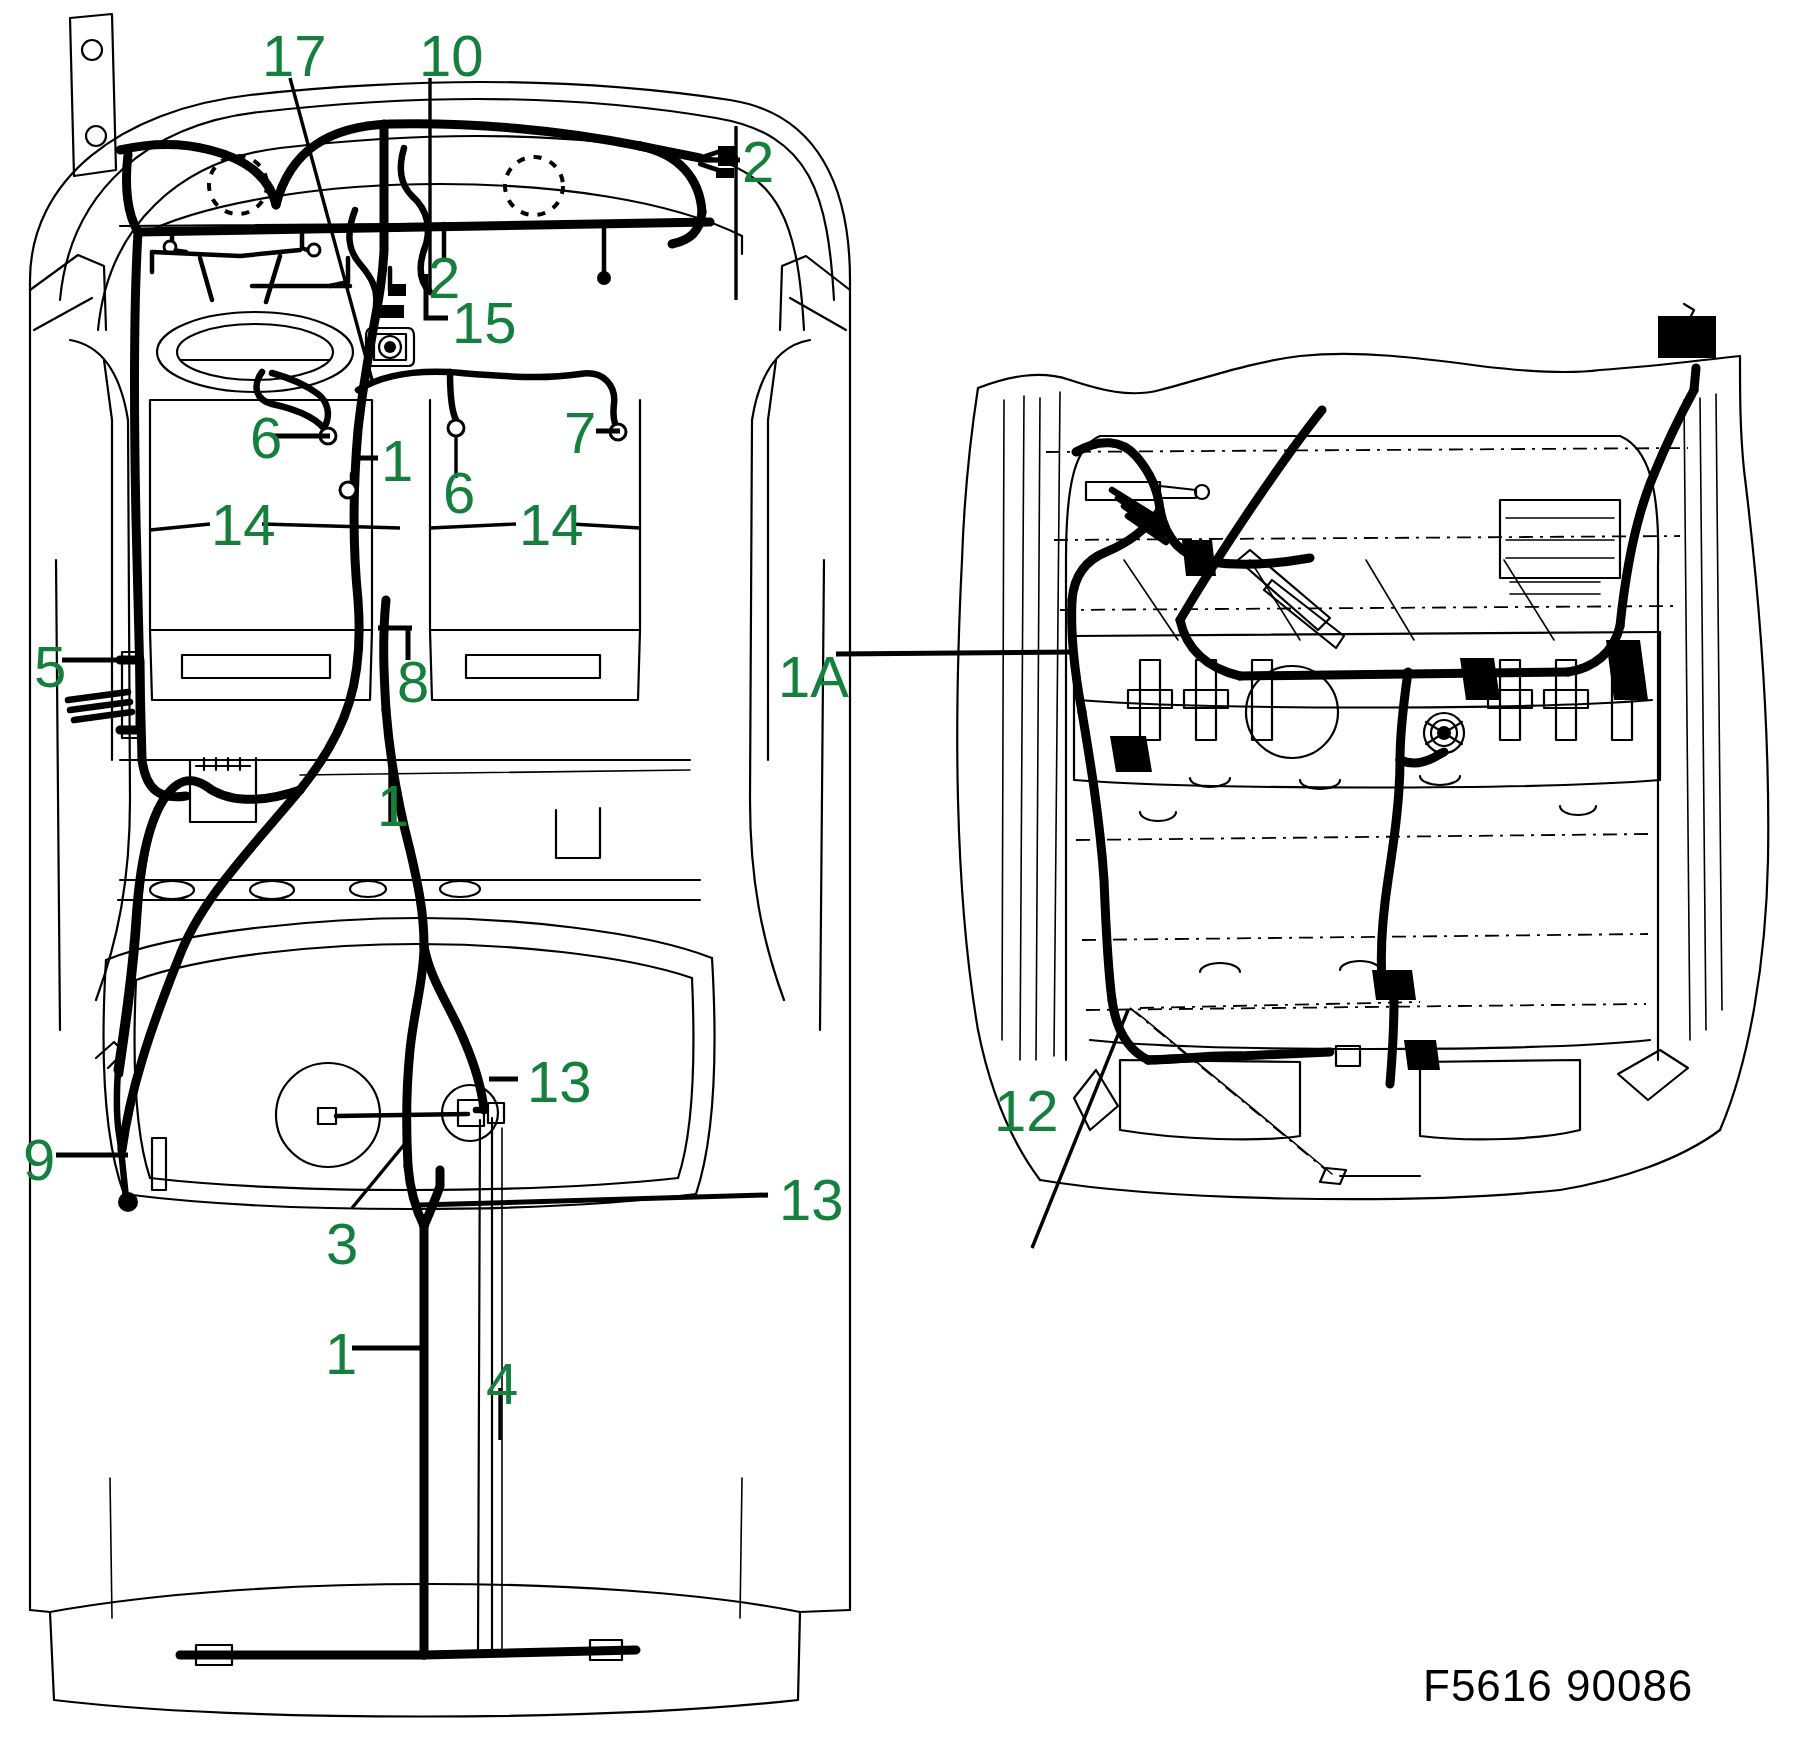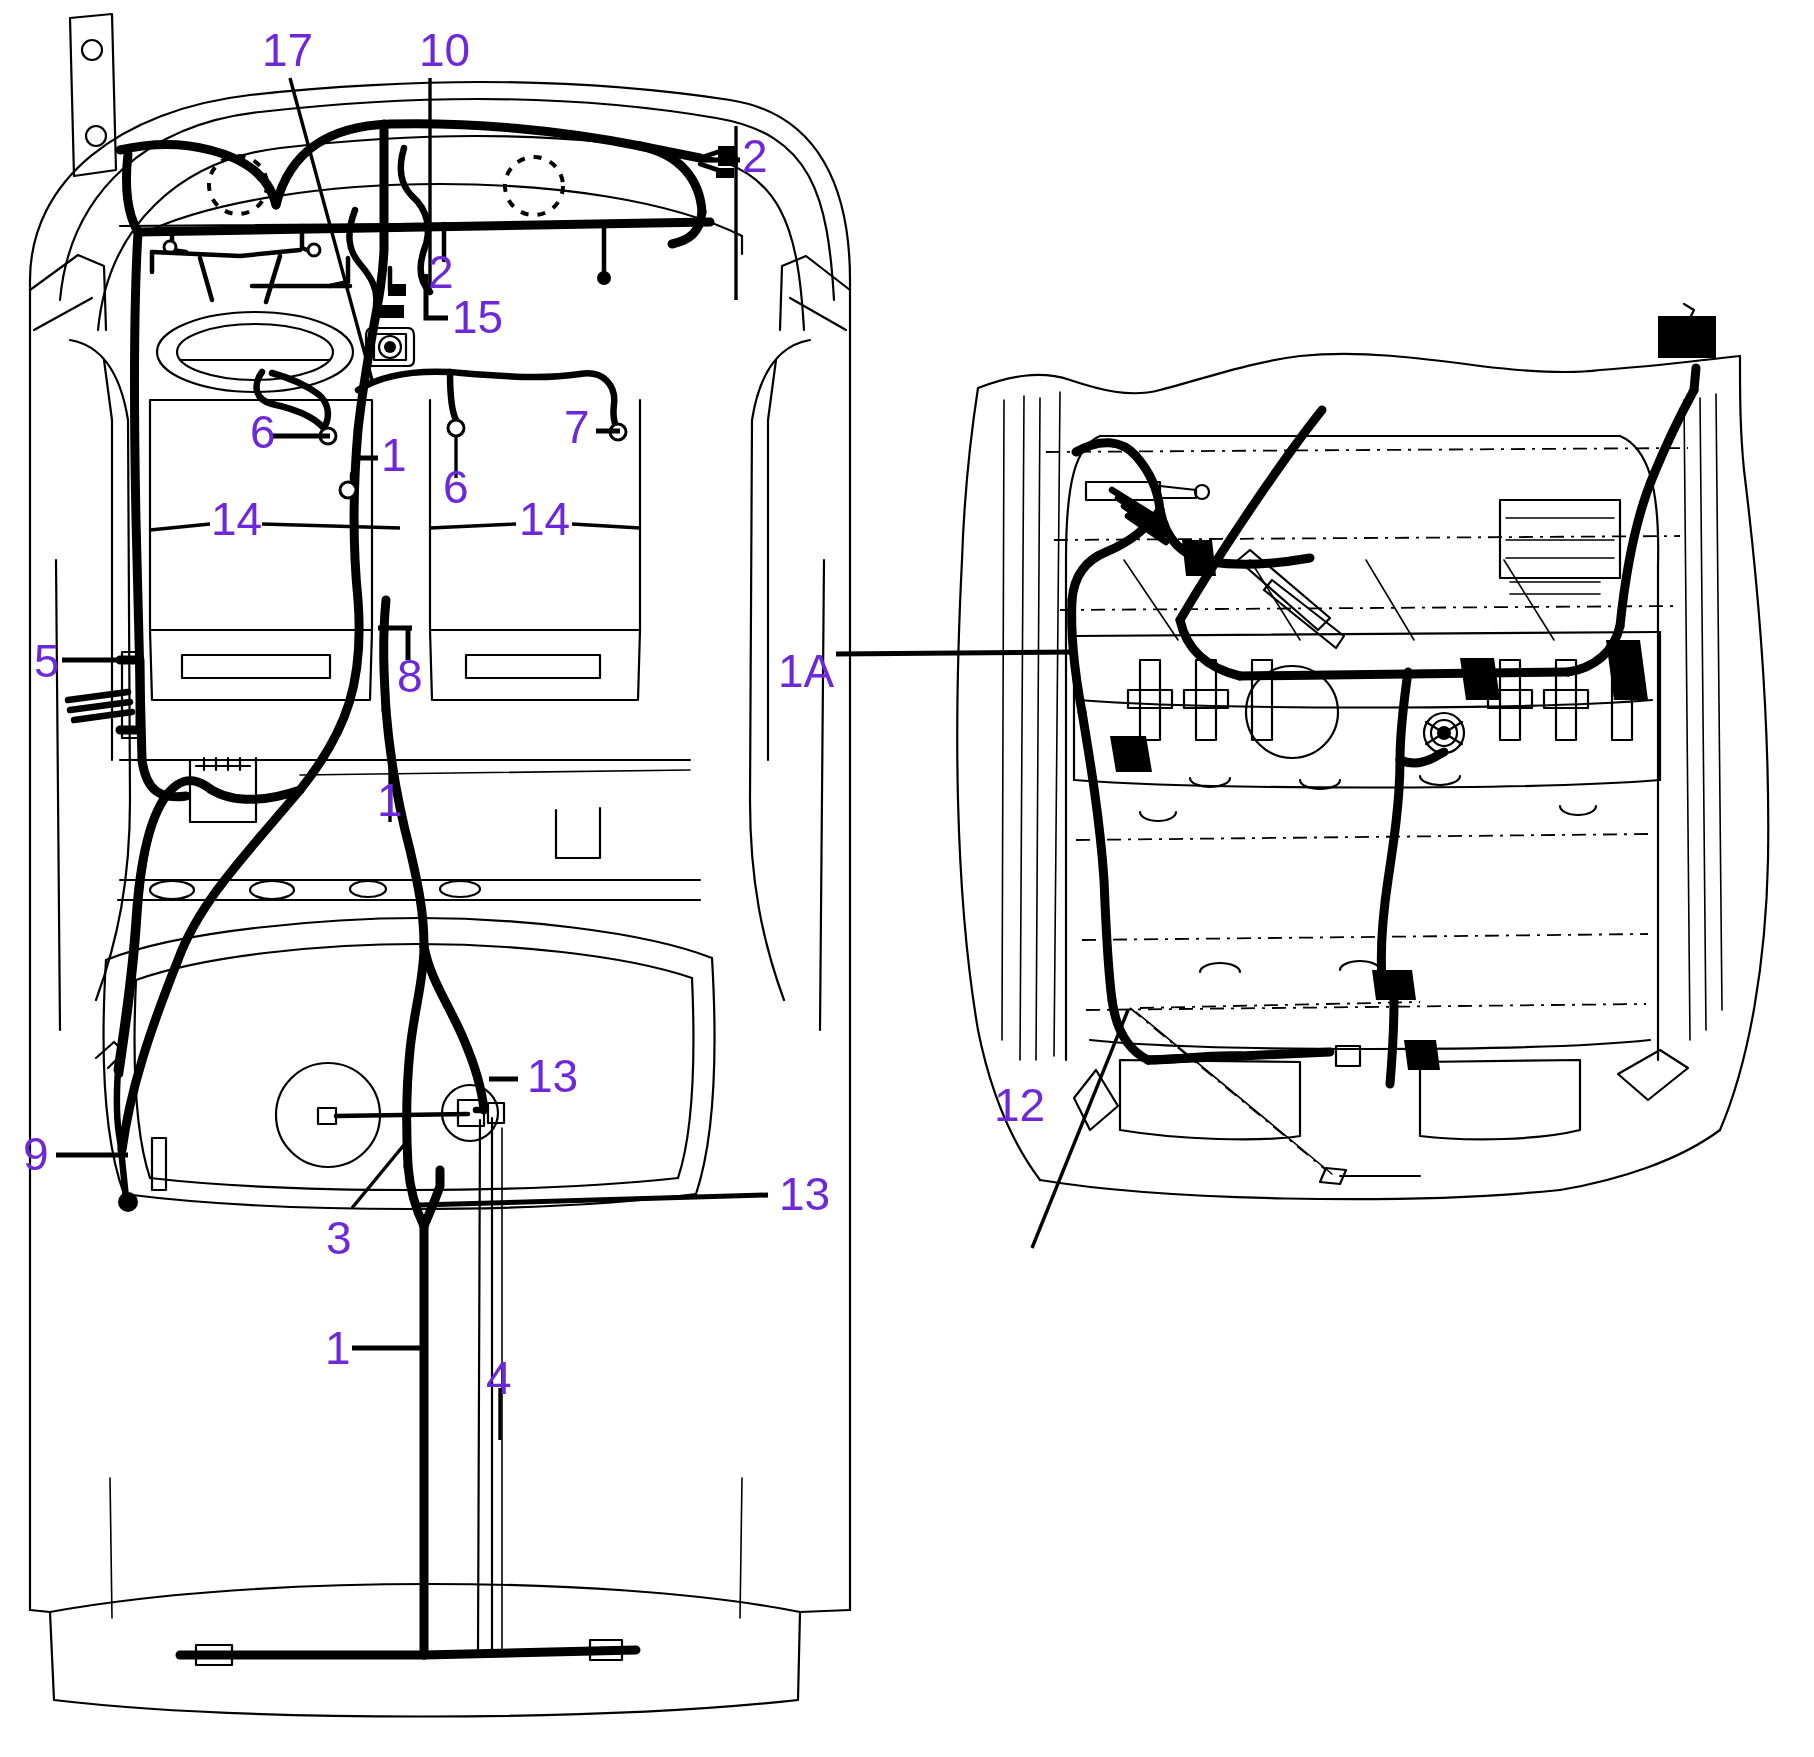--- a/index.html
+++ b/index.html
@@ -20,22 +20,22 @@
   #diagram-svg {
     position: absolute;
     left: 0;
     top: 0;
     width: 1814px;
     height: 1757px;
   }
   .callout-text {
     position: absolute;
     font-family: "Liberation Sans", sans-serif;
-    font-size: 46px;
-    color: #6d28d9;
+    font-size: 58px;
+    color: #15803d;
     white-space: nowrap;
     line-height: 1;
   }
   .footer-text {
     position: absolute;
     font-family: "Liberation Sans", sans-serif;
     font-size: 44px;
     letter-spacing: 1px;
     color: #000000;
     white-space: nowrap;
@@ -452,14 +452,15 @@
   <div class="callout-text" style="left:377px;  top:777px;">1</div>
   <div class="callout-text" style="left:527px;  top:1053px;">13</div>
   <div class="callout-text" style="left:23px;   top:1131px;">9</div>
   <div class="callout-text" style="left:326px;  top:1215px;">3</div>
   <div class="callout-text" style="left:779px;  top:1171px;">13</div>
   <div class="callout-text" style="left:325px;  top:1325px;">1</div>
   <div class="callout-text" style="left:486px;  top:1355px;">4</div>
   <div class="callout-text" style="left:778px;  top:648px;">1A</div>
   <div class="callout-text" style="left:994px;  top:1082px;text-align:center;">12</div>
 
+  <div class="footer-text" style="left:1423px; top:1661px;">F5616 90086</div>
 
 </div>
 
 </body></html>

